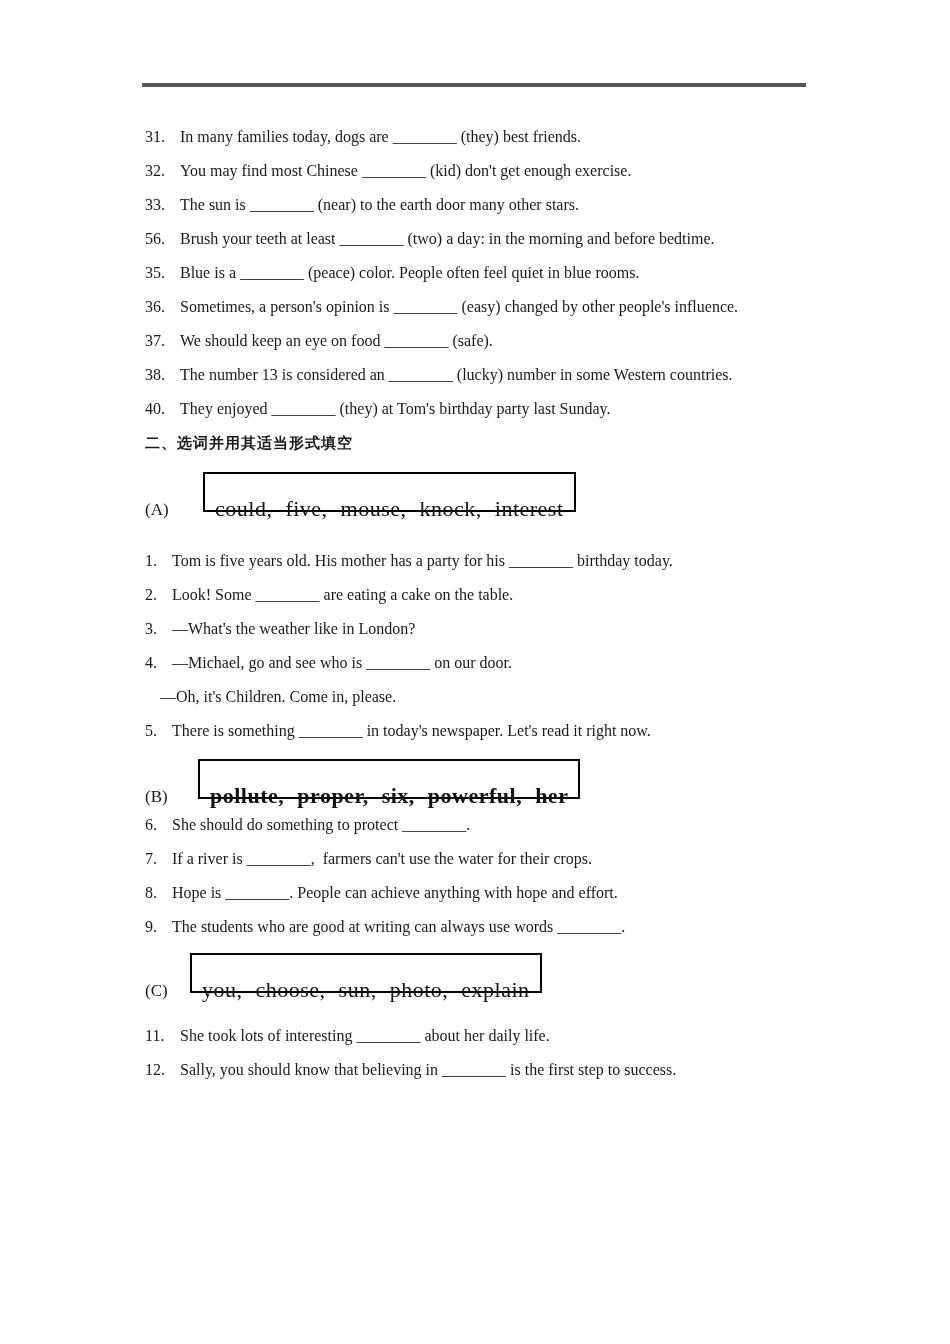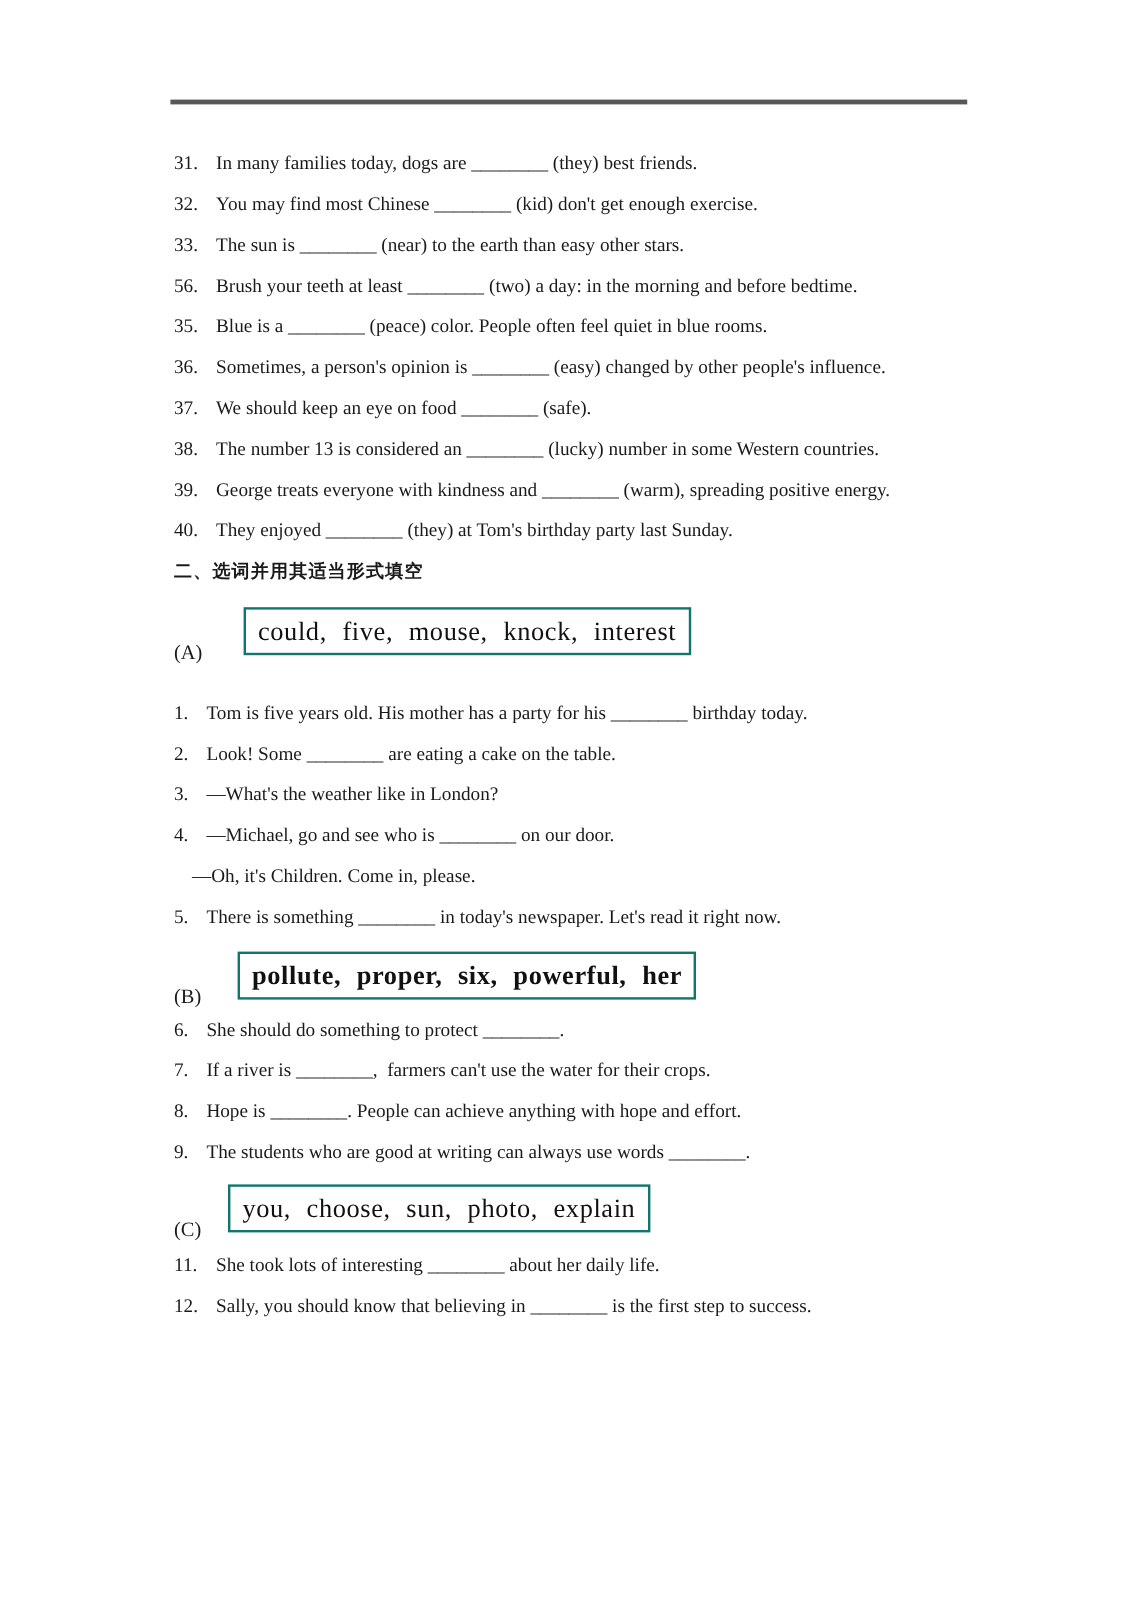--- a/index.html
+++ b/index.html
@@ -41,78 +41,74 @@
   .row-a { margin-top:12px; }
   .row-b { margin-top:11px; }
   .row-c { margin-top:9px; }
   .bank-label {
     position:absolute; left:0; bottom:-8px;
     font-size:17px;
   }
   .bank-box {
     position:absolute; top:0;
     height:40px; line-height:36px;
-    border:2px solid #0f766e;
-    padding:0 10px;
+    border:2px solid #000000;
+    padding:17px 10px;
     font-size:22px;
     white-space:nowrap;
     word-spacing:7px;
     letter-spacing:0.5px;
     color:#111111;
   }
   .row-a .bank-box { left:58px; }
   .row-b .bank-box { left:53px;font-weight:bold; }
   .row-c .bank-box { left:45px; }
   .group-a { margin-top:32px; }
   .group-b { margin-top:9px; }
-  .group-c { margin-top:11px; }
+  .group-c { margin-top:26px; }
 </style>
 </head>
 <body>
 
 <div class="page">
   <div class="rule"></div>
 
   <div class="content">
 
     <div class="item">
       <span class="num w2">31.</span>
       <span class="txt">In many families today, dogs are ________ (they) best friends.</span>
     </div>
     <div class="item">
       <span class="num w2">32.</span>
       <span class="txt">You may find most Chinese ________ (kid) don't get enough exercise.</span>
     </div>
     <div class="item">
       <span class="num w2">33.</span>
-      <span class="txt">The sun is ________ (near) to the earth than easy other stars.</span>
+      <span class="txt">The sun is ________ (near) to the earth door many other stars.</span>
     </div>
     <div class="item">
       <span class="num w2">56.</span>
       <span class="txt">Brush your teeth at least ________ (two) a day: in the morning and before bedtime.</span>
     </div>
     <div class="item">
       <span class="num w2">35.</span>
       <span class="txt">Blue is a ________ (peace) color. People often feel quiet in blue rooms.</span>
     </div>
     <div class="item">
       <span class="num w2">36.</span>
       <span class="txt">Sometimes, a person's opinion is ________ (easy) changed by other people's influence.</span>
     </div>
     <div class="item">
       <span class="num w2">37.</span>
       <span class="txt">We should keep an eye on food ________ (safe).</span>
     </div>
     <div class="item">
       <span class="num w2">38.</span>
       <span class="txt">The number 13 is considered an ________ (lucky) number in some Western countries.</span>
-    </div>
-    <div class="item">
-      <span class="num w2">39.</span>
-      <span class="txt">George treats everyone with kindness and ________ (warm), spreading positive energy.</span>
     </div>
     <div class="item">
       <span class="num w2">40.</span>
       <span class="txt">They enjoyed ________ (they) at Tom's birthday party last Sunday.</span>
     </div>
 
     <div class="heading">二、选词并用其适当形式填空</div>
 
     <div class="bank-row row-a">
       <span class="bank-label">(A)</span>

